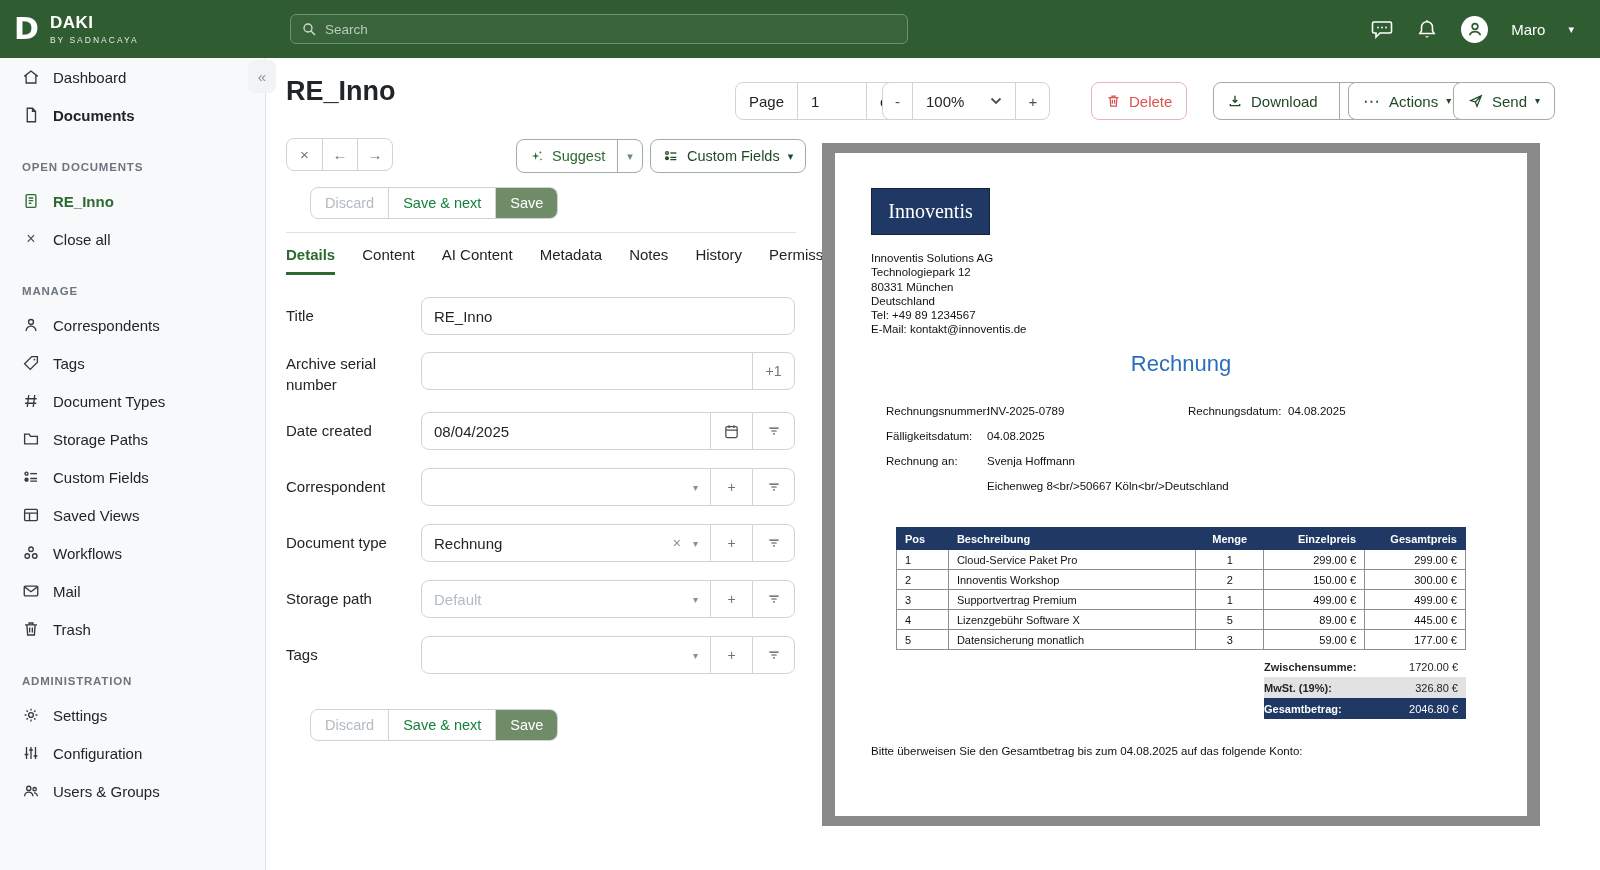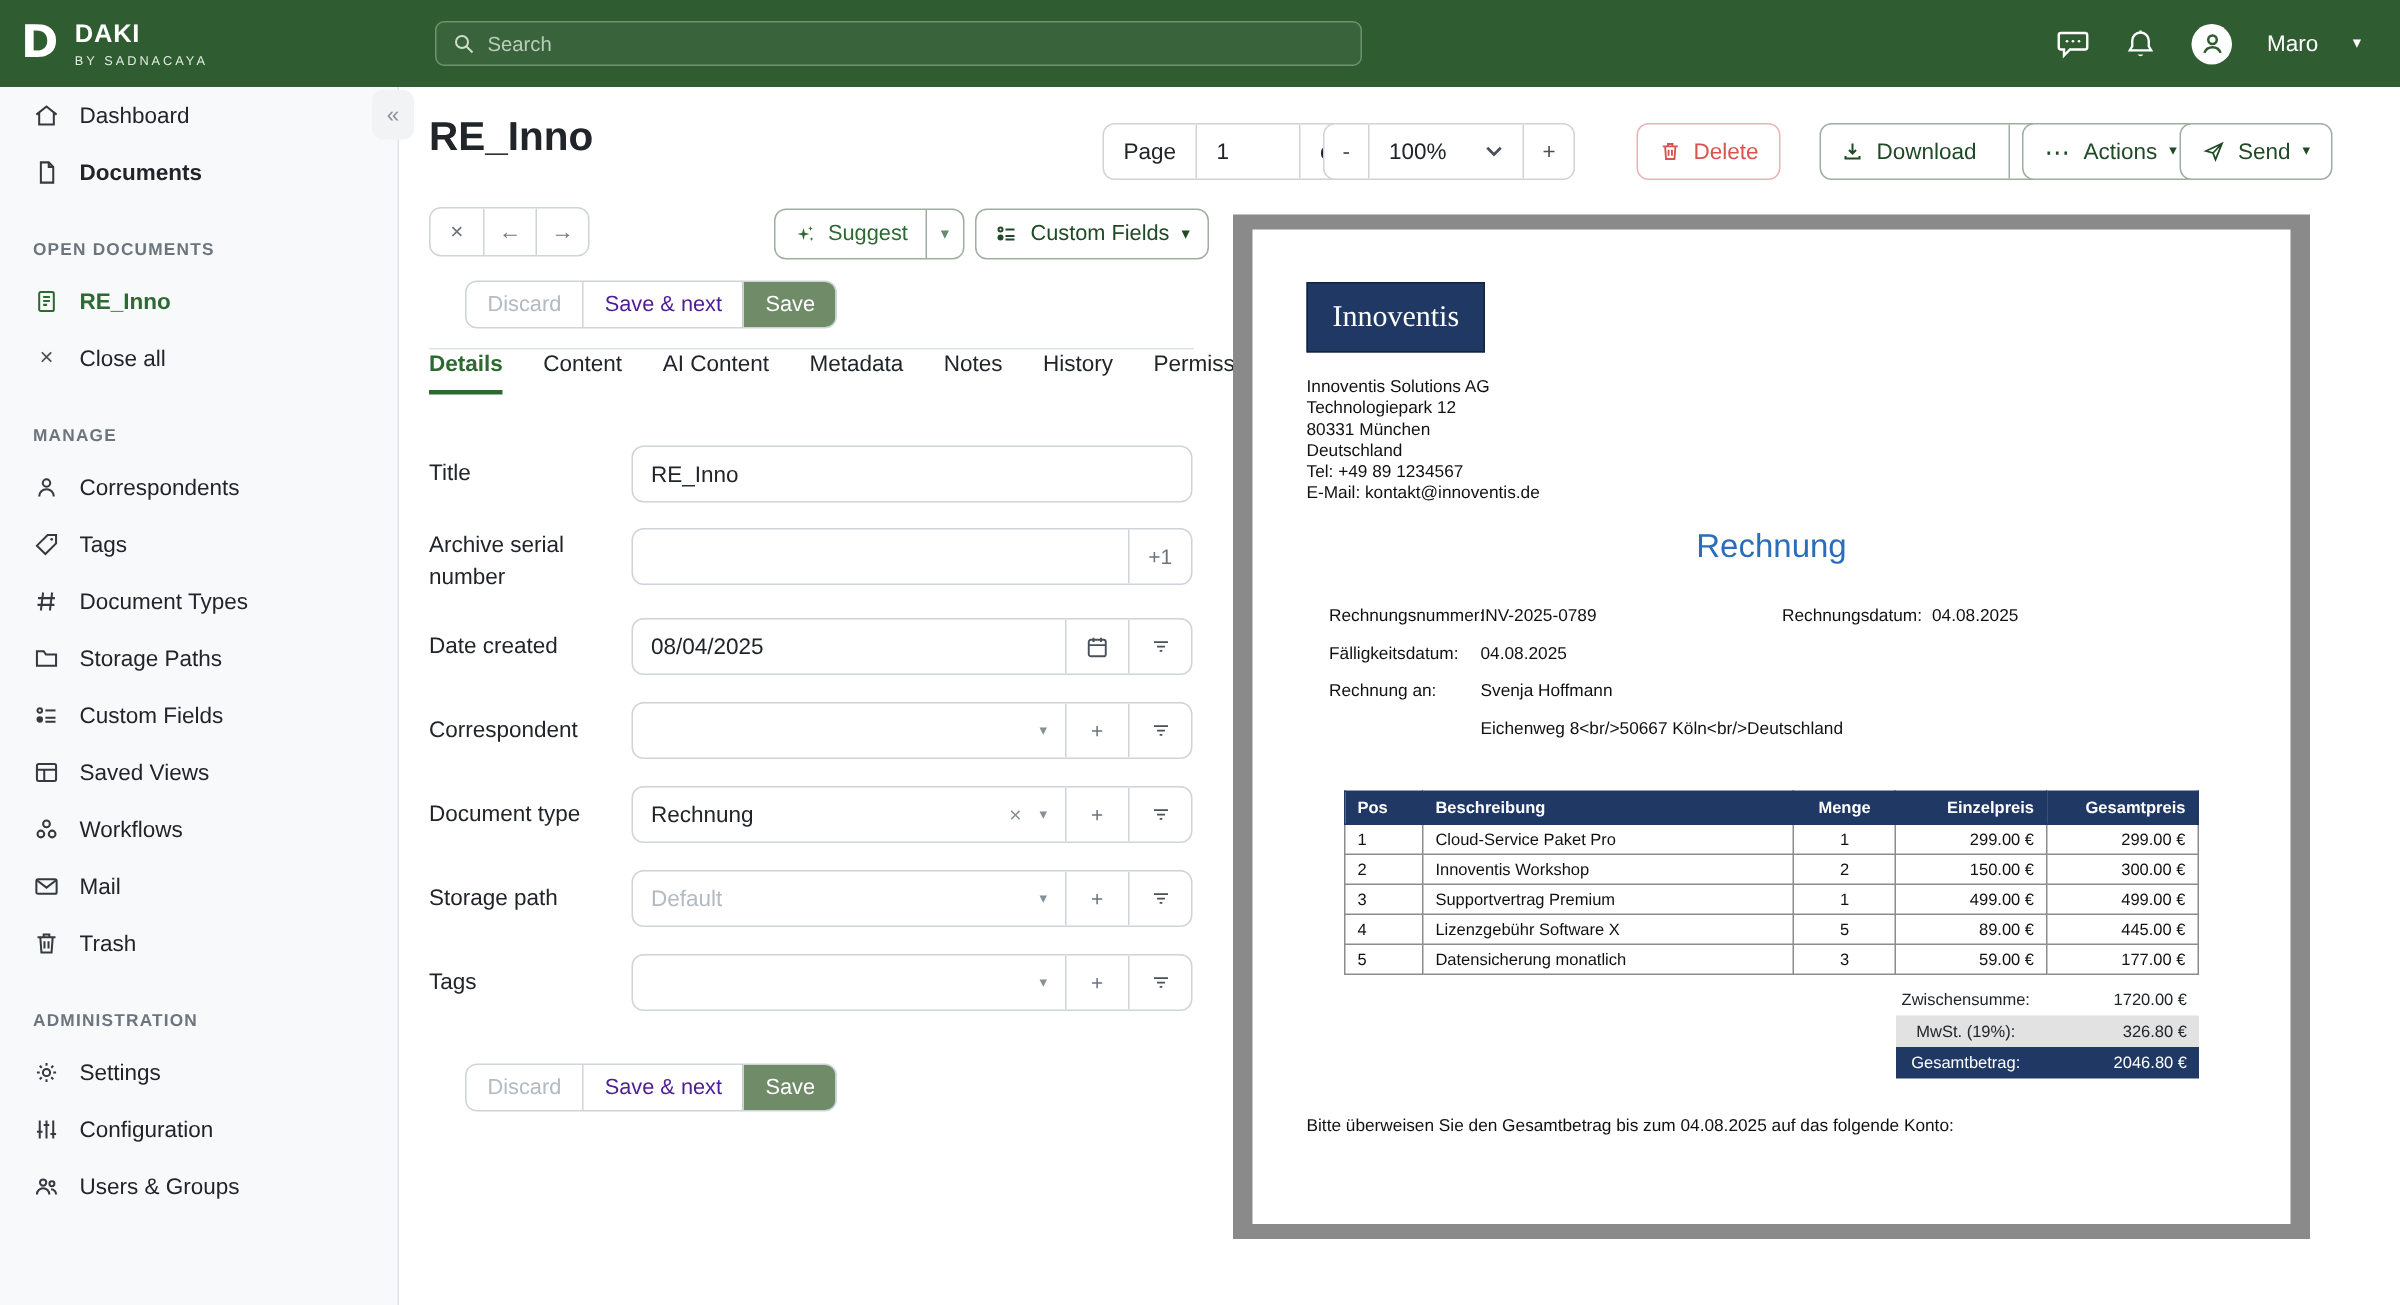--- a/index.html
+++ b/index.html
@@ -72,26 +72,26 @@
   .btn-suggest .part + .part { border-left:1px solid #9fae9f; padding:0 9px; color:#6b8a6e; }
   .btn-cf { position:absolute; left:384px; top:81px; height:34px; display:flex; align-items:center; gap:8px;
     padding:0 12px; border:1px solid #9fae9f; border-radius:8px; background:#fff; color:#1f4a25;
     font-size:14.5px; cursor:pointer; }
 
   .savegrp { position:absolute; display:flex; height:32px; border:1px solid #ced4da; border-radius:8px;
     overflow:hidden; background:#fff; }
   .savegrp .sbtn { display:flex; align-items:center; padding:0 14px; font-size:14.5px; cursor:pointer; }
   .savegrp .sbtn + .sbtn { border-left:1px solid #ced4da; }
   .sbtn.discard { color:#b3bac1; }
-  .sbtn.savenext { color:#4c1d95; }
+  .sbtn.savenext { color:#15803d; }
   .sbtn.save { background:#708b68; border-color:#708b68; color:#fff; }
 
   .divider { position:absolute; left:20px; top:174px; width:510px; border-top:1px solid #dee2e6; }
 
-  .tabs { position:absolute; left:20px; top:176px; display:flex; gap:27px; font-size:15px; }
+  .tabs { position:absolute; left:20px; top:188px; display:flex; gap:27px; font-size:15px; }
   .tab { padding-bottom:9px; cursor:pointer; color:#212529; }
   .tab.active { color:#2d6a32; font-weight:700; border-bottom:3px solid #2d6a32; }
 
   .f-label { position:absolute; left:20px; width:128px; font-size:15px; color:#212529; }
   .control { position:absolute; left:155px; width:374px; height:38px; border:1px solid #ced4da;
     border-radius:8px; background:#fff; display:flex; align-items:stretch; overflow:hidden; }
   .cmain { flex:1; display:flex; align-items:center; padding:0 12px; gap:8px; }
   .cmain input { flex:1; border:none; outline:none; font-size:15px; color:#212529; min-width:0; }
   .addon { width:42px; border-left:1px solid #ced4da; display:flex; align-items:center;
     justify-content:center; color:#6c757d; font-size:14px; cursor:pointer; }
@@ -117,21 +117,21 @@
   .m-l2 { position:absolute; left:353px; } .m-v2 { position:absolute; left:453px; }
   .inv-table { position:absolute; left:61px; top:374px; width:570px; border-collapse:collapse;
     font-size:11px; color:#111; }
   .inv-table th { background:#1f3864; color:#fff; font-weight:700; text-align:left;
     padding:4.5px 8px; border:1px solid #1f3864; }
   .inv-table td { border:1px solid #8c8c8c; padding:3.5px 8px; background:#fff; }
   .inv-table th.c-qty, .inv-table td.c-qty { text-align:center; }
   .inv-table th.c-price, .inv-table td.c-price { text-align:right; }
   .totals { position:absolute; left:429px; top:503px; width:202px; font-size:11px; }
   .t-row { display:flex; height:21px; align-items:center; }
-  .t-row .t-lab { width:101px; text-align:center; padding-right:8px; }
+  .t-row .t-lab { width:101px; text-align:left; padding-right:8px;font-weight:bold; }
   .t-row .t-val { width:101px; text-align:right; padding-right:8px; }
   .t-row.shaded { background:#e2e2e2; }
   .t-row.navy { background:#1f3864; color:#fff; }
   .foot-note { position:absolute; left:36px; top:592px; font-size:11.5px; color:#111; }
   .bank { position:absolute; left:36px; top:616px; font-size:11px; line-height:14px; color:#111; }
 
   .ic svg { display:block; }
 </style>
 </head>
 <body>

